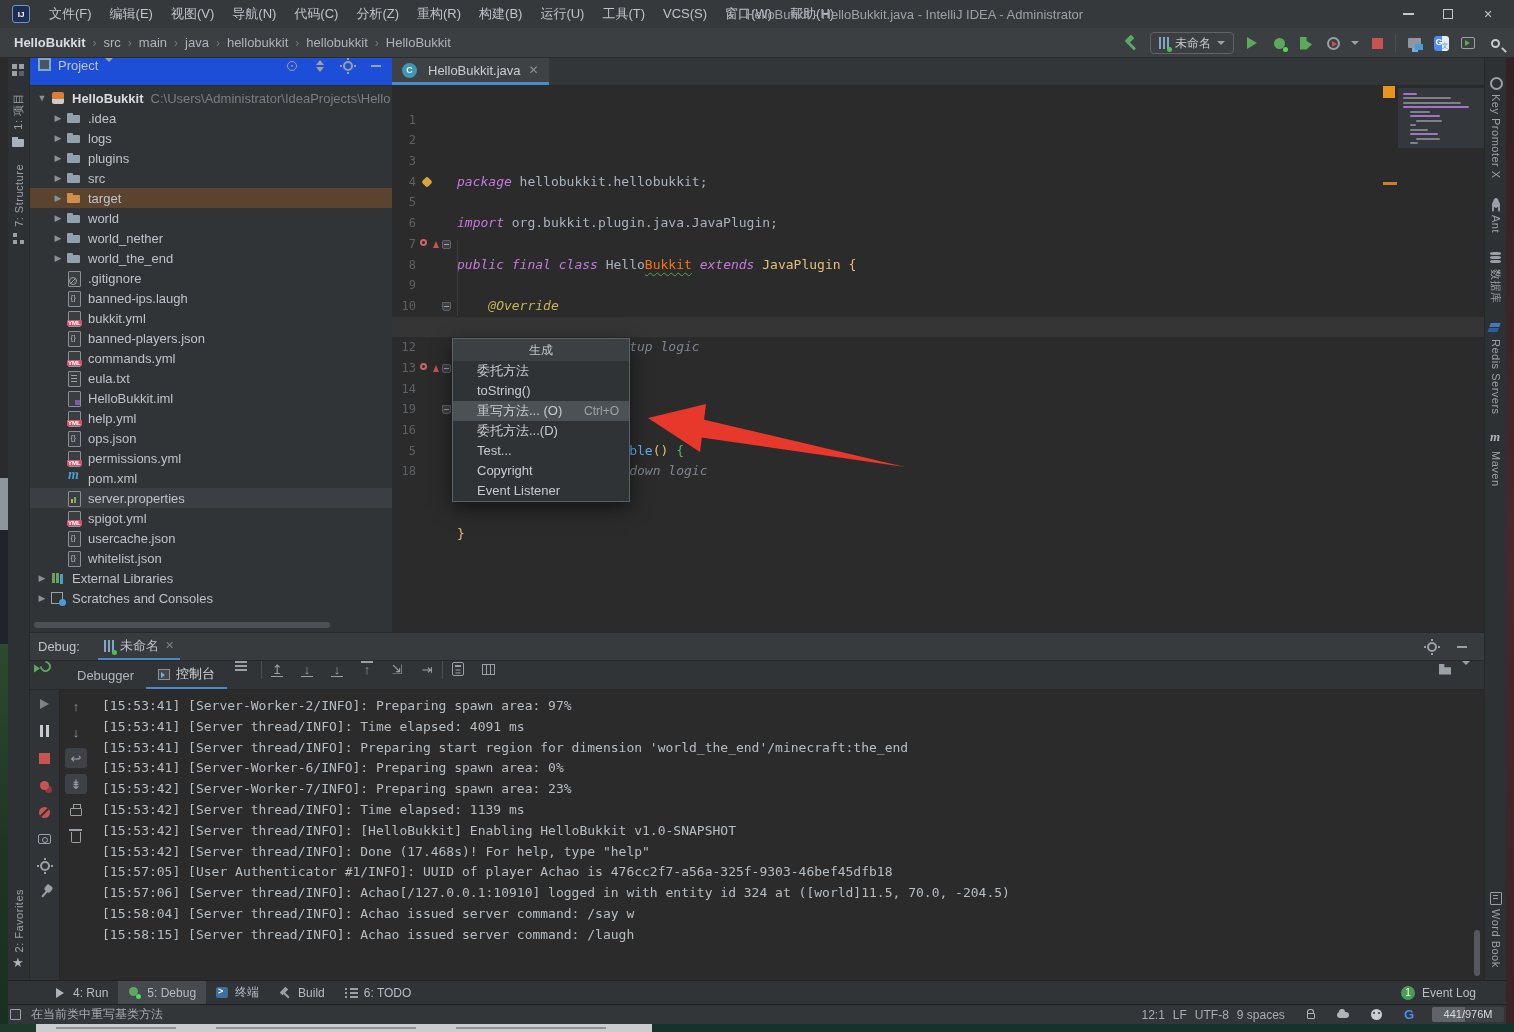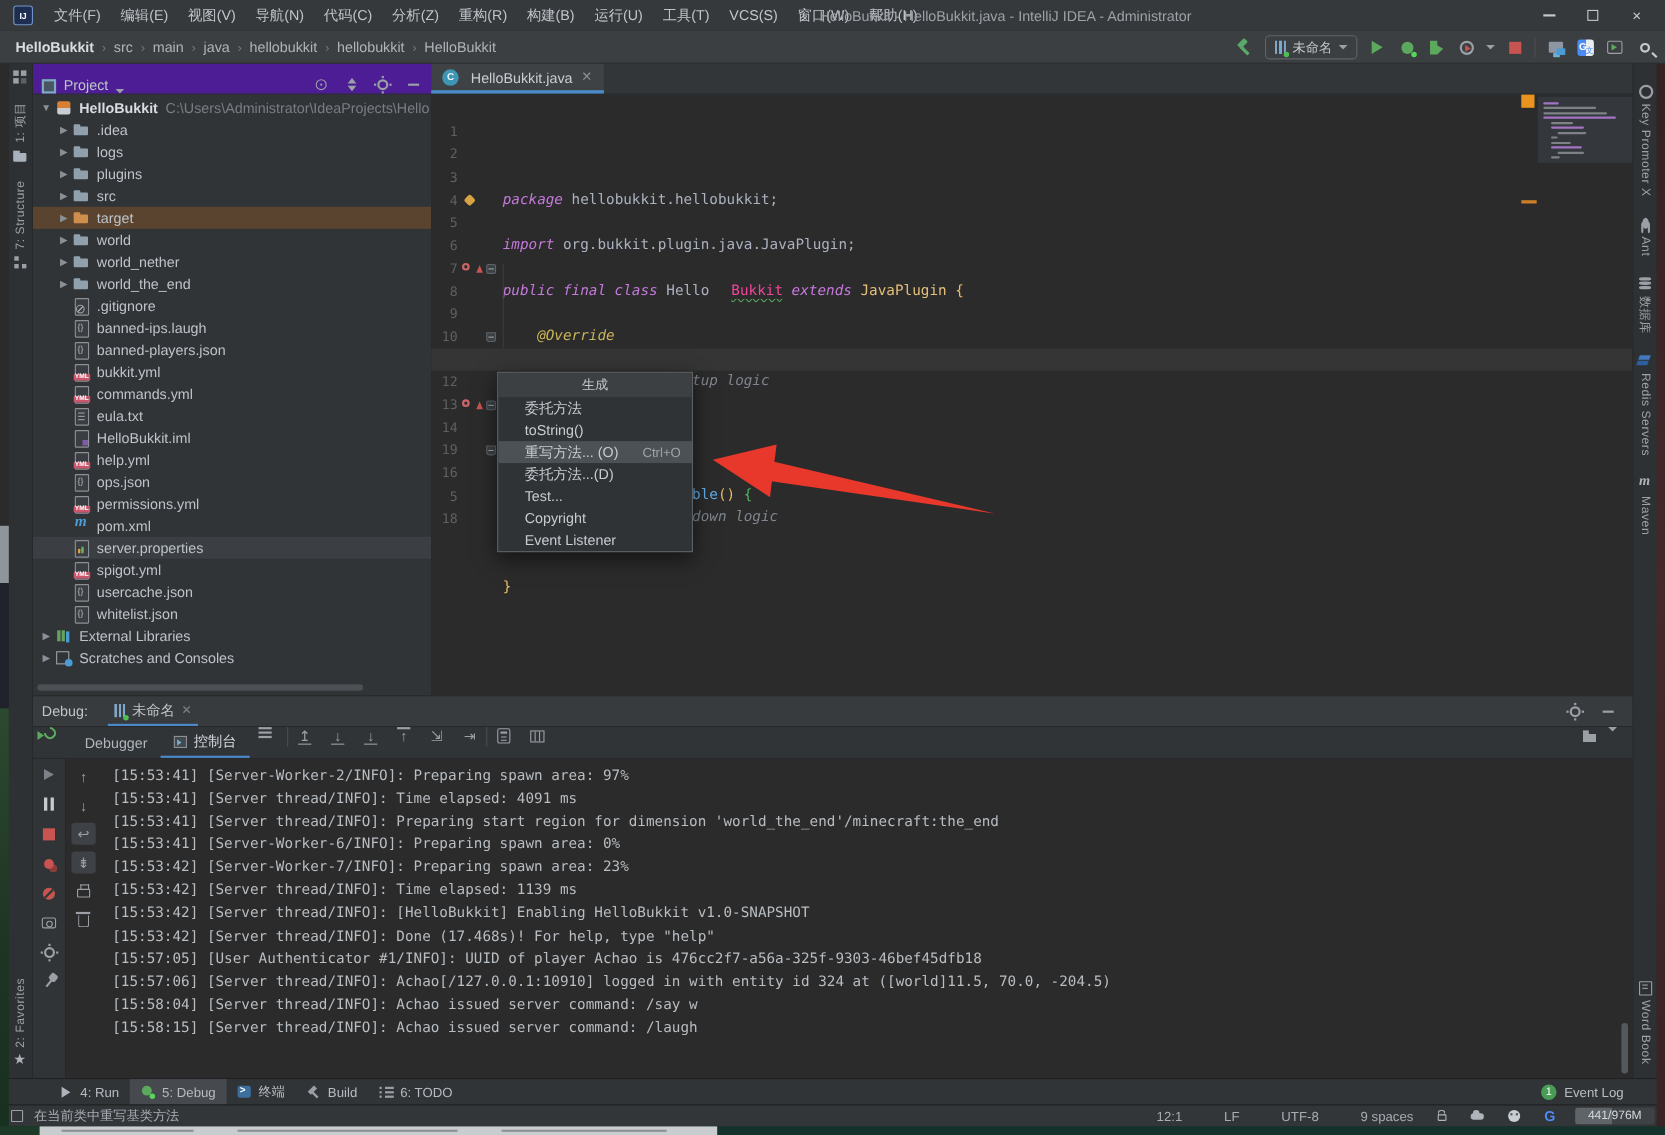--- a/index.html
+++ b/index.html
@@ -73,22 +73,22 @@
   .sicon.star::before{content:"★";position:absolute;left:0;top:-2px;color:#AEB4BA;font-size:13px;}
   .sicon.keyp::before{content:"";position:absolute;left:1px;top:1px;width:9px;height:9px;border:2px solid #9AA0A6;border-radius:50%;}
   .sicon.ant::before{content:"";position:absolute;left:4px;top:1px;width:6px;height:10px;border-radius:50%;background:#9AA0A6;box-shadow:-3px 2px 0 -2px #9AA0A6,3px 2px 0 -2px #9AA0A6,-3px 6px 0 -2px #9AA0A6,3px 6px 0 -2px #9AA0A6;}
   .sicon.db::before{content:"";position:absolute;left:1px;top:1px;width:11px;height:3px;border-radius:40%;background:#9AA0A6;box-shadow:0 4px 0 #9AA0A6,0 8px 0 #9AA0A6;}
   .sicon.redis::before{content:"";position:absolute;left:1px;top:2px;width:10px;height:4px;background:#4178BE;transform:skewX(-20deg);box-shadow:0 5px 0 #2D5F9E;}
   .sicon.mvnletter::before{content:"m";position:absolute;left:1px;top:-4px;font:bold italic 13px "Liberation Serif",serif;color:#AEB4BA;}
   .sicon.book::before{content:"";position:absolute;left:1px;top:1px;width:10px;height:11px;border:1.5px solid #9AA0A6;border-radius:1px;}
   .sicon.book::after{content:"";position:absolute;left:4px;top:4px;width:5px;height:1px;background:#9AA0A6;box-shadow:0 3px 0 #9AA0A6;}
 
   
-  #project-header{position:absolute;left:30px;top:58px;width:362px;height:28px;background:#4c1d95;border-bottom:1px solid #2A2C2E;
-                  display:flex;align-items:flex-end;padding:0 8px;font-size:13px;}
+  #project-header{position:absolute;left:30px;top:58px;width:362px;height:28px;background:#1d4ed8;border-bottom:1px solid #2A2C2E;
+                  display:flex;align-items:flex-start;padding:0 8px;font-size:13px;}
   .ph-ic{width:13px;height:13px;border:2px solid #7FA7C8;background:#49555F;margin-right:7px;}
   #project-header .dd{margin-left:7px;}
   #project-header .spacer{flex:1;}
   .hico{width:16px;height:16px;margin-left:12px;position:relative;display:flex;align-items:center;justify-content:center;}
   .i-locate{width:10px;height:10px;border:1.5px solid #9AA0A6;border-radius:50%;position:relative;}
   .i-locate::after{content:"";position:absolute;left:2.5px;top:2.5px;width:2px;height:2px;border-radius:50%;background:#9AA0A6;}
   .i-collapse::before{content:"";position:absolute;left:4px;top:2px;width:0;height:0;border-left:4px solid transparent;border-right:4px solid transparent;border-bottom:5px solid #9AA0A6;}
   .i-collapse::after{content:"";position:absolute;left:4px;bottom:2px;width:0;height:0;border-left:4px solid transparent;border-right:4px solid transparent;border-top:5px solid #9AA0A6;}
   .i-gear{width:10px;height:10px;border:2px solid #9AA0A6;border-radius:50%;position:relative;}
   .i-gear::after{content:"";position:absolute;left:1px;top:1px;width:4px;height:4px;
@@ -143,21 +143,21 @@
   .fold::after{content:"";position:absolute;left:1px;top:3px;width:5px;height:1px;background:#9AA0A6;}
   .code{position:absolute;left:65px;}
   .tk-kw{color:#C679DD;font-style:italic;}
   .tk-pl{color:#ABB2BF;}
   .tk-type{color:#E5C07B;}
   .tk-fn{color:#61AFEF;}
   .tk-par,.tk-br1{color:#E8BF6A;}
   .tk-br2{color:#53B45F;}
   .tk-cm{color:#7F848E;font-style:italic;}
   .tk-anno{color:#C9B458;font-style:italic;}
-  .tk-wavy{color:#ec4899;text-decoration:underline wavy #56A05A;text-decoration-thickness:1px;text-underline-offset:3px;margin-left:20px;}
+  .tk-wavy{color:#f97316;text-decoration:underline wavy #56A05A;text-decoration-thickness:1px;text-underline-offset:3px;}
   #indent-guide{position:absolute;left:457px;top:240px;width:1px;height:76px;background:#3C3C3C;}
 
   
   #insp-square{position:absolute;left:1383px;top:86px;width:12px;height:12px;background:#E8941E;}
   #mark-dash{position:absolute;left:1383px;top:182px;width:14px;height:3px;background:#CC7E29;}
   #minimap{position:absolute;left:1398px;top:88px;width:86px;height:60px;background:#34383C;padding-top:2px;}
   #minimap i{display:block;height:2px;margin:2.5px 5px;background:#7E8287;border-radius:1px;}
   #minimap i:nth-child(1){width:14px;background:#A474C4;}
   #minimap i:nth-child(2){width:48px;}
   #minimap i:nth-child(3){width:58px;}
@@ -250,21 +250,21 @@
   .bico.todo::after{content:"";position:absolute;left:5px;top:2px;width:8px;height:2px;background:#9AA0A6;box-shadow:0 4px 0 #9AA0A6,0 8px 0 #9AA0A6;}
   #bottombar .spacer{flex:1;}
   #event-log{display:flex;align-items:center;gap:7px;margin-right:38px;color:#B9BEC3;}
   .badge{width:14px;height:14px;border-radius:50%;background:#499C54;color:#fff;font-size:10px;display:flex;align-items:center;justify-content:center;}
 
   
   #statusbar{position:absolute;left:0;top:1004px;width:1514px;height:20px;background:#333639;border-top:1px solid #1E1F21;
              display:flex;align-items:center;font-size:12px;color:#A8ADB3;padding:0 10px;}
   .st-ic{width:11px;height:11px;border:1.5px solid #9AA0A6;margin-right:10px;border-radius:1px;}
   #statusbar .spacer{flex:1;}
-  .st-item{margin-left:38px;white-space:nowrap;}
+  .st-item{margin-left:8px;white-space:nowrap;}
   .i-lock{width:8px;height:6px;border:1.5px solid #AEB4BA;border-radius:1px;position:relative;margin-left:22px;margin-top:3px;}
   .i-lock::before{content:"";position:absolute;left:-1px;top:-5px;width:5px;height:4px;border:1.5px solid #AEB4BA;border-bottom:none;border-radius:3px 3px 0 0;}
   .i-cloud{width:12px;height:6px;border-radius:4px;background:#AEB4BA;position:relative;margin-left:22px;}
   .i-cloud::before{content:"";position:absolute;left:2px;top:-3px;width:6px;height:6px;border-radius:50%;background:#AEB4BA;}
   .i-face{width:11px;height:11px;border-radius:50%;background:#C9CED3;position:relative;margin-left:22px;}
   .i-face::after{content:"";position:absolute;left:2px;top:3px;width:2px;height:2px;background:#55595D;box-shadow:5px 0 0 #55595D;}
   .i-g{margin-left:22px;font-weight:bold;font-size:13px;color:#4C8BF5;}
   #memory{margin-left:18px;width:72px;height:15px;border-radius:2px;text-align:center;line-height:15px;color:#D5DAE0;font-size:11px;
           background:linear-gradient(90deg,#5F6468 0 46%,#3F4245 46%);}
 
@@ -552,29 +552,29 @@
 
       <div class="trow lvl1">
         <span class="arrow"></span>
         <span class="ficon json frect"></span>
         <span class="fname">banned-ips.laugh</span>
         <span class="fpath"></span>
       </div>
 
       <div class="trow lvl1">
         <span class="arrow"></span>
+        <span class="ficon yml frect"></span>
+        <span class="fname">bukkit.yml</span>
+        <span class="fpath"></span>
+      </div>
+
+      <div class="trow lvl1">
+        <span class="arrow"></span>
         <span class="ficon json frect"></span>
         <span class="fname">banned-players.json</span>
-        <span class="fpath"></span>
-      </div>
-
-      <div class="trow lvl1">
-        <span class="arrow"></span>
-        <span class="ficon yml frect"></span>
-        <span class="fname">bukkit.yml</span>
         <span class="fpath"></span>
       </div>
 
       <div class="trow lvl1">
         <span class="arrow"></span>
         <span class="ficon yml frect"></span>
         <span class="fname">commands.yml</span>
         <span class="fpath"></span>
       </div>
 

